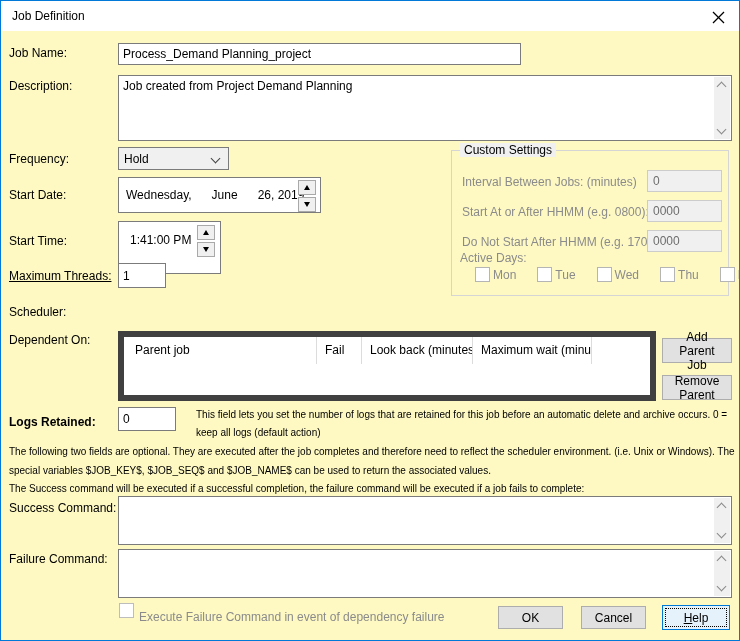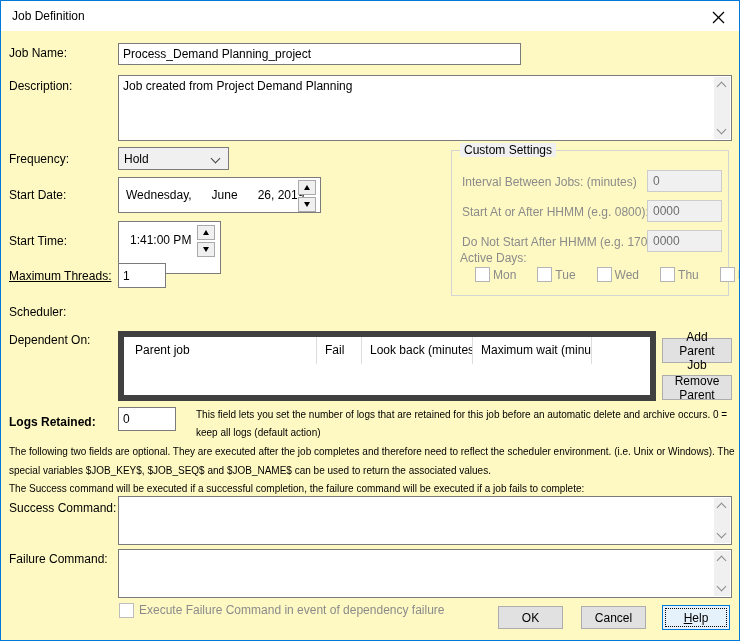--- a/index.html
+++ b/index.html
@@ -37,21 +37,21 @@
   .table{position:absolute;left:117px;top:330px;width:538px;height:70px;background:#fff;border:6px solid #404040;box-sizing:border-box;}
   .thead{display:flex;height:27px;}
   .th{font-size:12px;color:#000;padding:6px 0 0 8px;border-right:1px solid #dcdcdc;box-sizing:border-box;white-space:nowrap;overflow:hidden;}
   .th:first-child{padding-left:11px;}
   .btn{position:absolute;background:#e1e1e1;border:1px solid #adadad;box-sizing:border-box;
     font-size:12px;color:#000;display:flex;align-items:center;justify-content:center;cursor:pointer;font-family:"Liberation Sans",sans-serif;}
   .btn.focused{border:1px solid #0078d7;outline:1px dotted #000;outline-offset:-4px;background:#e5f1fb;}
   .note{position:absolute;font-size:10px;color:#000;line-height:18px;}
   .cb-row{position:absolute;left:118px;top:602px;display:flex;align-items:flex-start;}
   .cb-row .cb{border-color:#bdbdbd;}
-  .cb-row .cblabel{font-size:12px;color:#8b8b8b;margin-left:5px;margin-top:0px;white-space:nowrap;}
+  .cb-row .cblabel{font-size:12px;color:#8b8b8b;margin-left:5px;margin-top:7px;white-space:nowrap;}
 </style>
 </head>
 <body>
 
 <div id="dialog">
 
   <div class="titlebar">
     <span class="title">Job Definition</span>
     <span class="close-btn">
       <svg width="13" height="13" viewBox="0 0 13 13">

